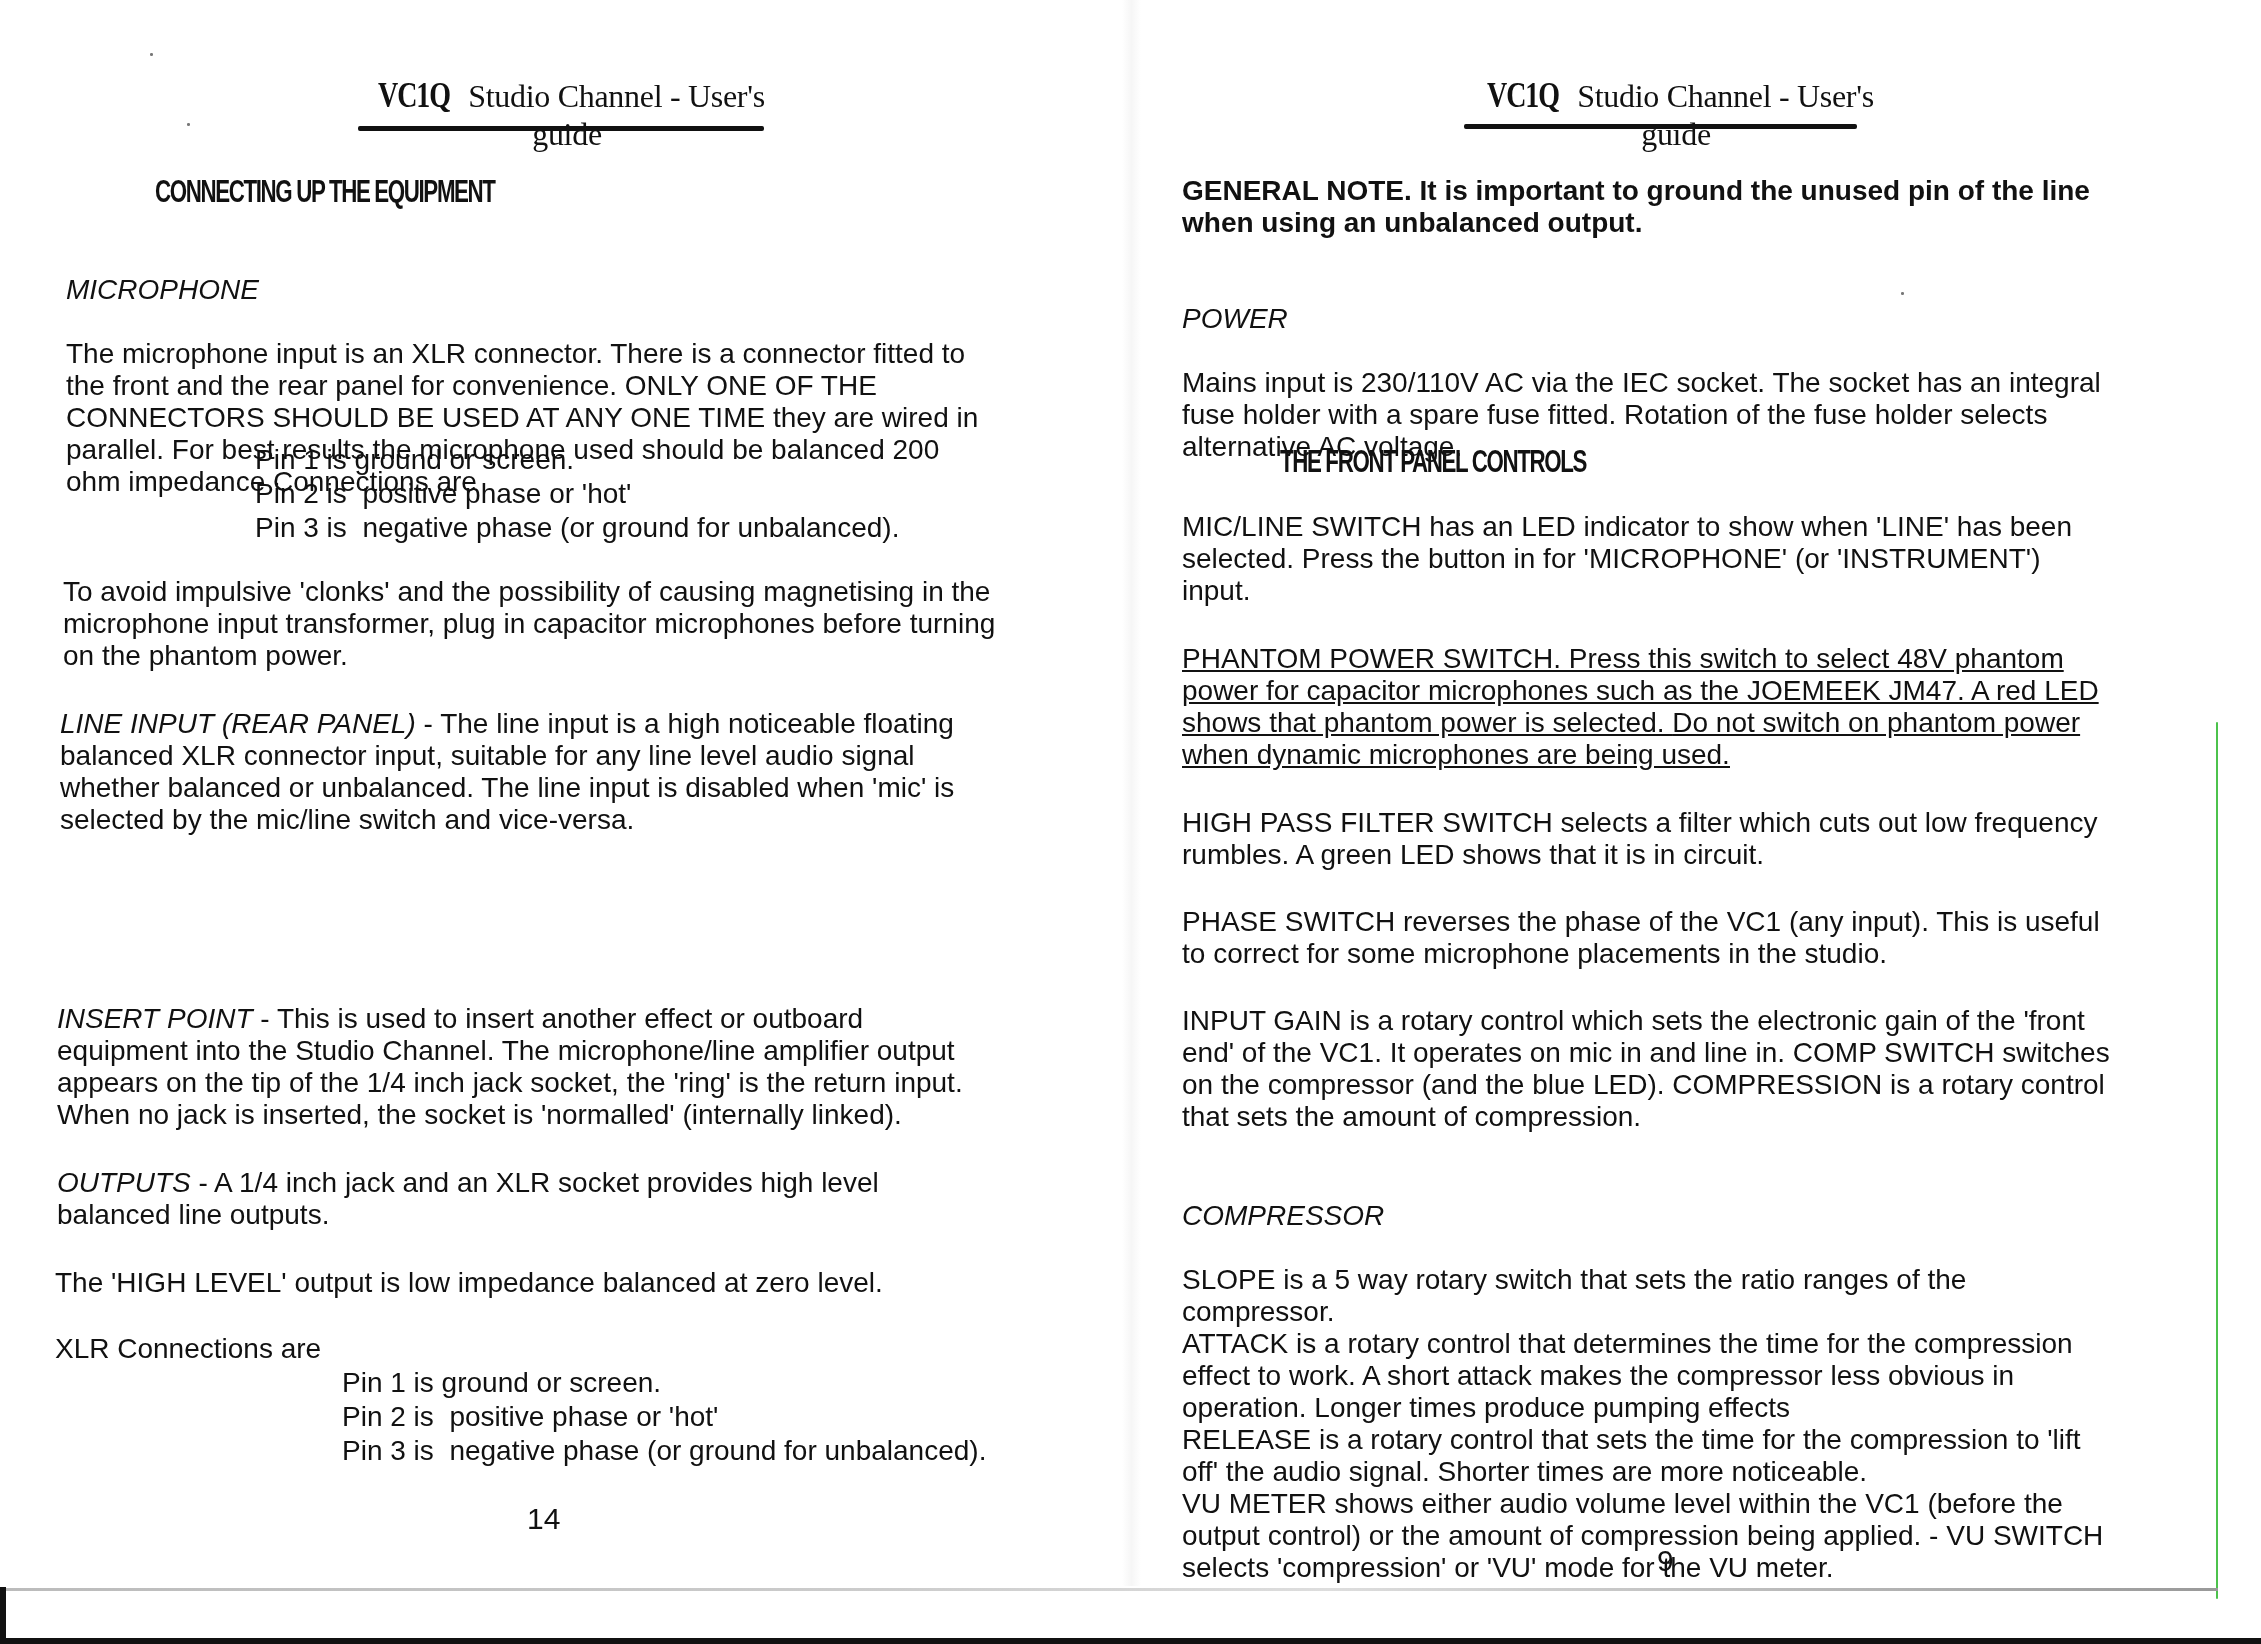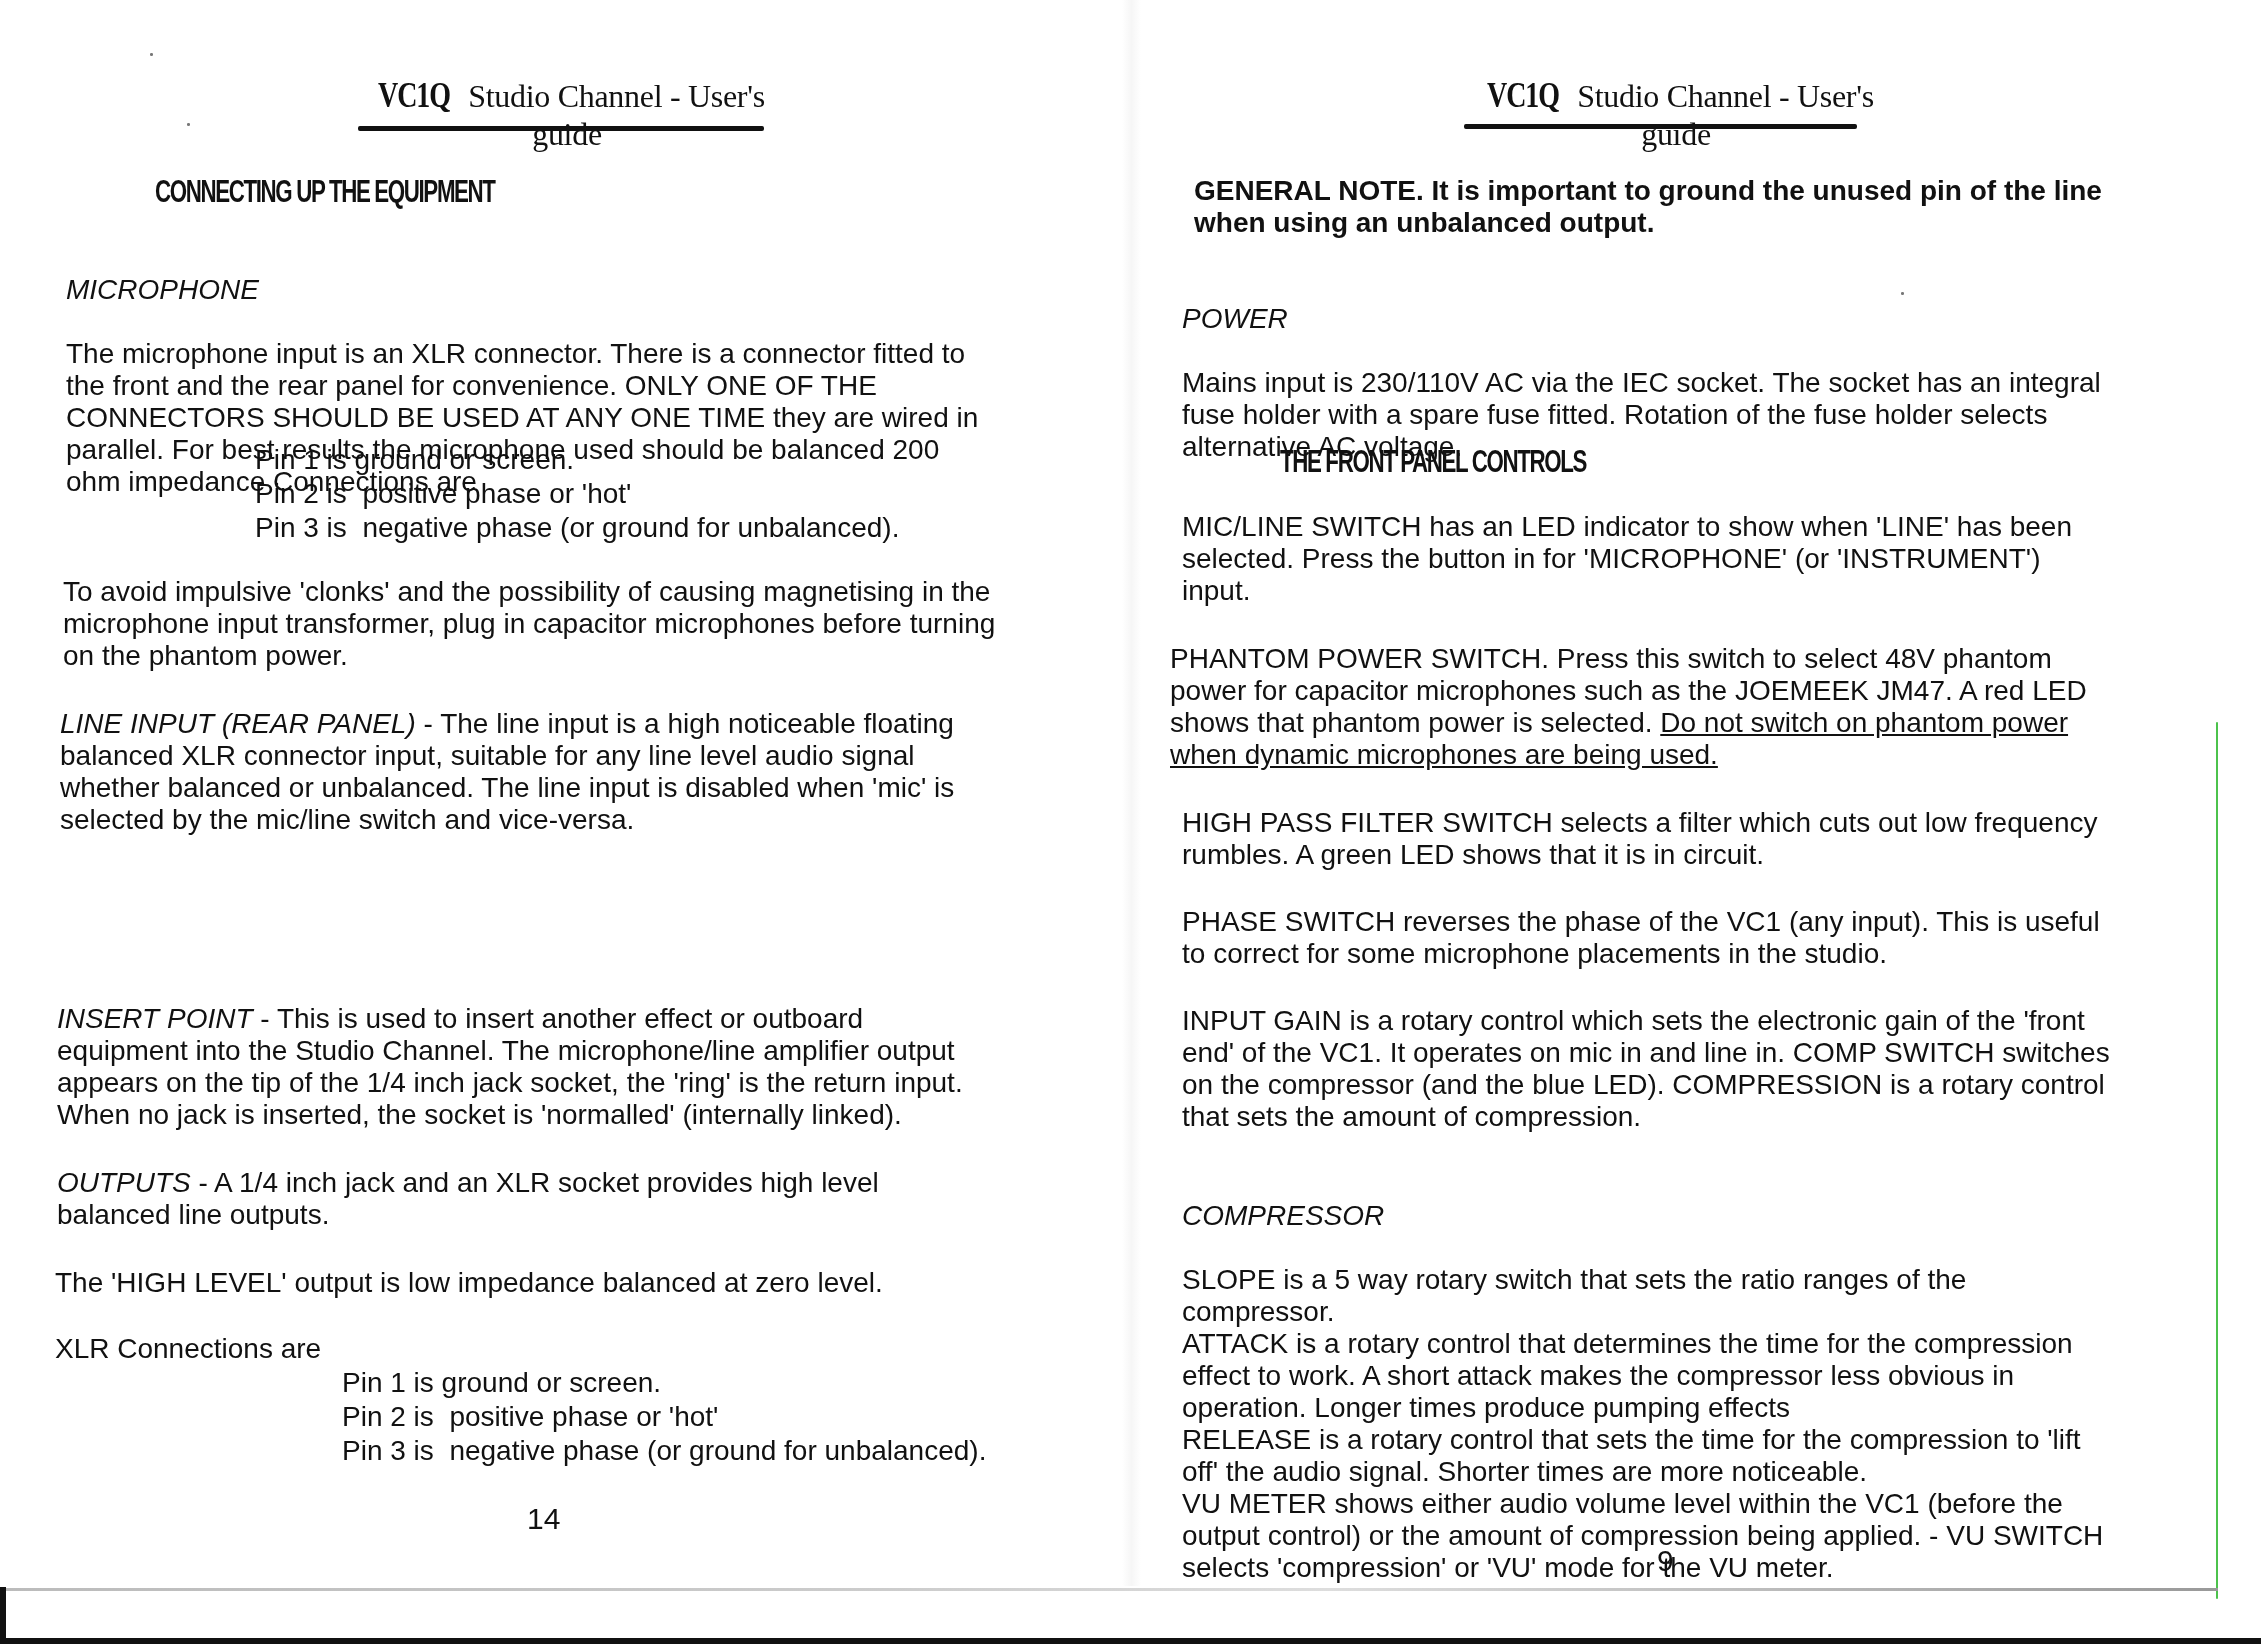--- a/index.html
+++ b/index.html
@@ -92,37 +92,37 @@
   </div>
 
   <div class="spine"></div>
 
   <div class="page page-right">
     <div class="running-head" style="left:309px; top:76px; width:438px;">
       <span class="brand">VC1Q</span><span>Studio Channel - User's guide</span>
     </div>
     <div class="head-rule" style="left:316px; top:124px; width:393px;"></div>
 
-    <div class="para bold-note" style="left:34px; top:175px; width:1045px;margin-left:12px;">GENERAL NOTE. It is important to ground the unused pin of the line
+    <div class="para bold-note" style="left:34px; top:175px; width:1045px;">GENERAL NOTE. It is important to ground the unused pin of the line
 when using an unbalanced output.</div>
 
     <div class="para" style="left:34px; top:271px; width:1045px;">
       <div class="ital">POWER</div>
       <div>Mains input is 230/110V AC  via the IEC socket. The socket has an integral
 fuse holder with a spare fuse fitted. Rotation of the fuse holder selects
 alternative AC voltage.</div>
     </div>
 
     <div class="section-title" style="left:132px; top:444px;">THE FRONT PANEL CONTROLS</div>
 
     <div class="para" style="left:34px; top:511px; width:1045px;">MIC/LINE SWITCH has an LED indicator to show when 'LINE' has been
 selected.  Press the button in for 'MICROPHONE' (or 'INSTRUMENT')
 input.</div>
 
-    <div class="para" style="left:22px; top:643px; width:1045px;"><span>PHANTOM POWER SWITCH. Press this switch to select 48V phantom
+    <div class="para" style="left:34px; top:643px; width:1045px;text-decoration:underline;"><span>PHANTOM POWER SWITCH. Press this switch to select 48V phantom
 power for capacitor microphones such as the JOEMEEK JM47. A red LED
 shows that phantom power is selected. </span><span class="underlined">Do not switch on phantom power</span><br><span class="underlined">when dynamic microphones are being used.</span></div>
 
     <div class="para" style="left:34px; top:807px; width:1045px;">HIGH PASS FILTER SWITCH selects a filter which cuts out low frequency
 rumbles.  A green LED shows that it is in circuit.</div>
 
     <div class="para" style="left:34px; top:906px; width:1045px;">PHASE SWITCH reverses the phase of the VC1 (any input). This is useful
 to correct for some microphone placements in the studio.</div>
 
     <div class="para" style="left:34px; top:1005px; width:1057px;">INPUT GAIN is a rotary control which sets the electronic gain of the 'front

